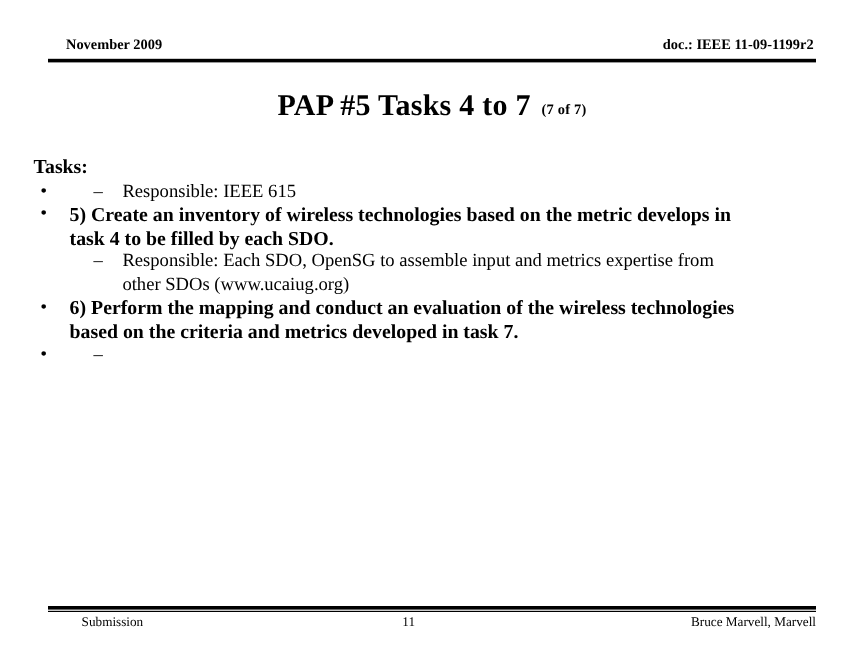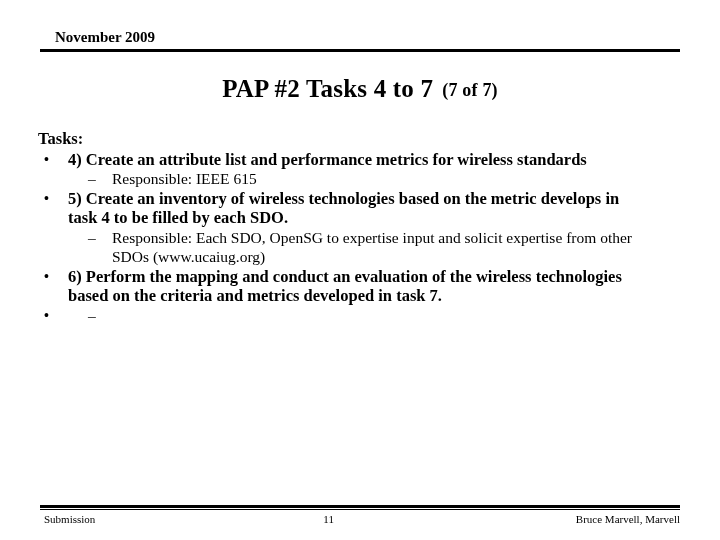--- a/index.html
+++ b/index.html
@@ -22,21 +22,21 @@
     position: absolute;
     left: 40px;
     top: 30px;
     width: 640px;
     height: 22px;
   }
   .header-row {
     display: flex;
     justify-content: space-between;
     align-items: baseline;
-    font-size: 15px;
+    font-size: 12px;
     font-weight: bold;
     line-height: 15px;
     gap: 16px;
   }
   .header-left { padding-left: 15px; }
   .header-right { padding-right: 2px; }
   .header-rule {
     position: absolute;
     left: 0;
     top: 19px;
@@ -53,31 +53,31 @@
     width: 640px;
     text-align: center;
   }
   .title-main {
     font-size: 25px;
     font-weight: bold;
     line-height: 30px;
     letter-spacing: 0.2px;
   }
   .title-sub {
-    font-size: 18px;
+    font-size: 12px;
     font-weight: bold;
     margin-left: 9px;
     position: relative;
     top: -1px;
   }
 
   
   .body-block {
     position: absolute;
-    left: 38px;
+    left: 28px;
     top: 129px;
     width: 596px;
   }
   .lead {
     font-size: 16.5px;
     font-weight: bold;
     line-height: 19.5px;
     margin: 0 0 1px 0;
   }
 
@@ -131,60 +131,60 @@
     background: #000000;
     margin-top: 1.5px;
   }
   .footer-row {
     display: flex;
     align-items: baseline;
     font-size: 11px;
     line-height: 14px;
     margin-top: 2px;
   }
-  .footer-left   { flex: 0 0 auto; padding-left: 4px; }
+  .footer-left   { flex: 0 0 auto; padding-left: 4px; margin-left: 24px; }
   .footer-center { flex: 1 1 auto; text-align: center; padding-right: 14px; }
   .footer-right  { flex: 0 0 auto; }
 </style>
 </head>
 <body>
 
 <div class="header">
   <div class="header-row">
     <span class="header-left">November 2009</span>
+    <span class="header-right">doc.: IEEE 11-09-1199r2</span>
   </div>
   <div class="header-rule"></div>
 </div>
 
 <div class="title-block">
   <div class="title-main">
-    <span>PAP #2 Tasks 4 to 7</span><span class="title-sub">(7 of 7)</span>
+    <span>PAP #5 Tasks 4 to 7</span><span class="title-sub">(7 of 7)</span>
   </div>
 </div>
 
 <div class="body-block">
 
   <p class="lead">Tasks:</p>
 
   <p class="l1">
     <span class="bullet">•</span>
-    <span>4) Create an attribute list and performance metrics for wireless standards</span>
   </p>
   <p class="l2">
     <span class="dash">–</span>
     <span>Responsible: IEEE 615</span>
   </p>
 
   <p class="l1">
     <span class="bullet">•</span>
     <span>5) Create an inventory of wireless technologies based on the metric develops in task 4 to be filled by each SDO.</span>
   </p>
   <p class="l2">
     <span class="dash">–</span>
-    <span>Responsible: Each SDO, OpenSG to expertise input and solicit expertise from other SDOs (www.ucaiug.org)</span>
+    <span>Responsible: Each SDO, OpenSG to assemble input and metrics expertise from other SDOs (www.ucaiug.org)</span>
   </p>
 
   <p class="l1">
     <span class="bullet">•</span>
     <span>6) Perform the mapping and conduct an evaluation of the wireless technologies based on the criteria and metrics developed in task 7.</span>
   </p>
 
   <p class="l1">
     <span class="bullet">•</span>
   </p>

